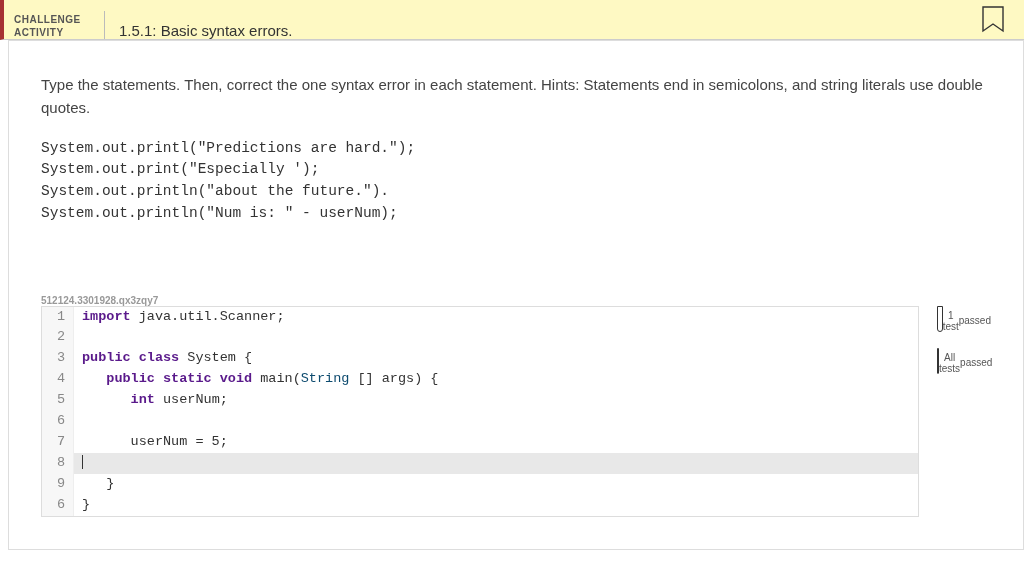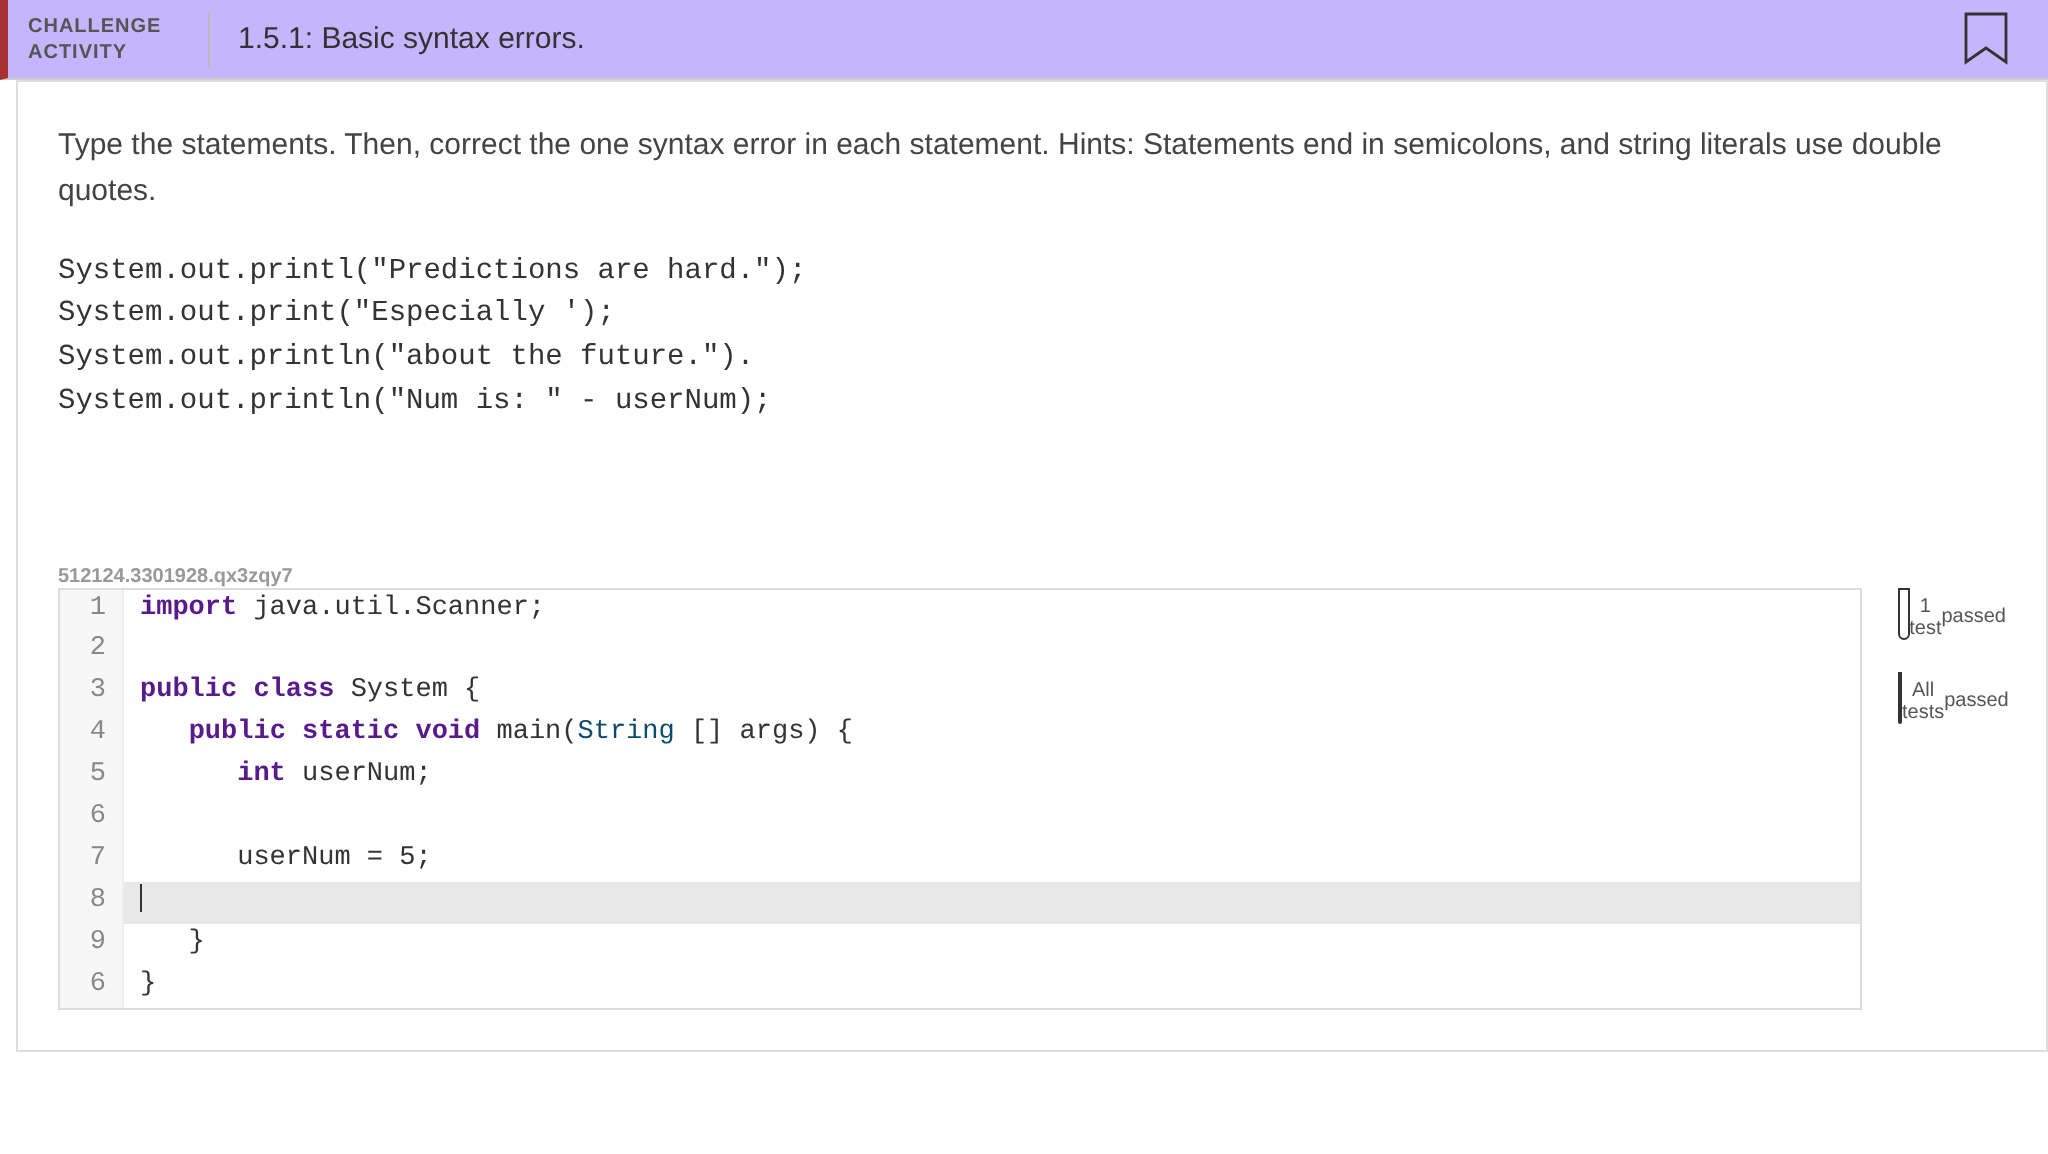--- a/index.html
+++ b/index.html
@@ -1,21 +1,21 @@
 <!DOCTYPE html>
 <html><head>
   <meta charset="utf-8">
   <style>
     * { box-sizing: border-box; margin: 0; padding: 0; }
     body { font-family: Arial, Helvetica, sans-serif; color: #333; background: #fff; }
     .header-bar {
       display: flex;
-      align-items: center;
+      align-items: flex-end;
       border-left: 4px solid #a63232;
-      background: #c4b5fd;
+      background: #fef9c3;
       border-bottom: 1px solid #ccc;
       height: 40px;
       position: relative;
     }
     .challenge-label {
       font-size: 10px;
       font-weight: bold;
       letter-spacing: 0.5px;
       color: #555;
       padding: 0 10px;
@@ -33,21 +33,21 @@
       color: #333;
     }
     .bookmark-icon {
       position: absolute;
       right: 20px;
       top: 6px;
     }
     .content-region {
       border: 1px solid #ddd;
       margin-left: 8px;
-      padding: 20px;
+      padding: 32px;
     }
     .instructions {
       font-size: 15px;
       line-height: 1.55;
       margin-bottom: 18px;
       color: #444;
     }
     .code-block {
       font-family: "Courier New", monospace;
       font-size: 14.5px;

